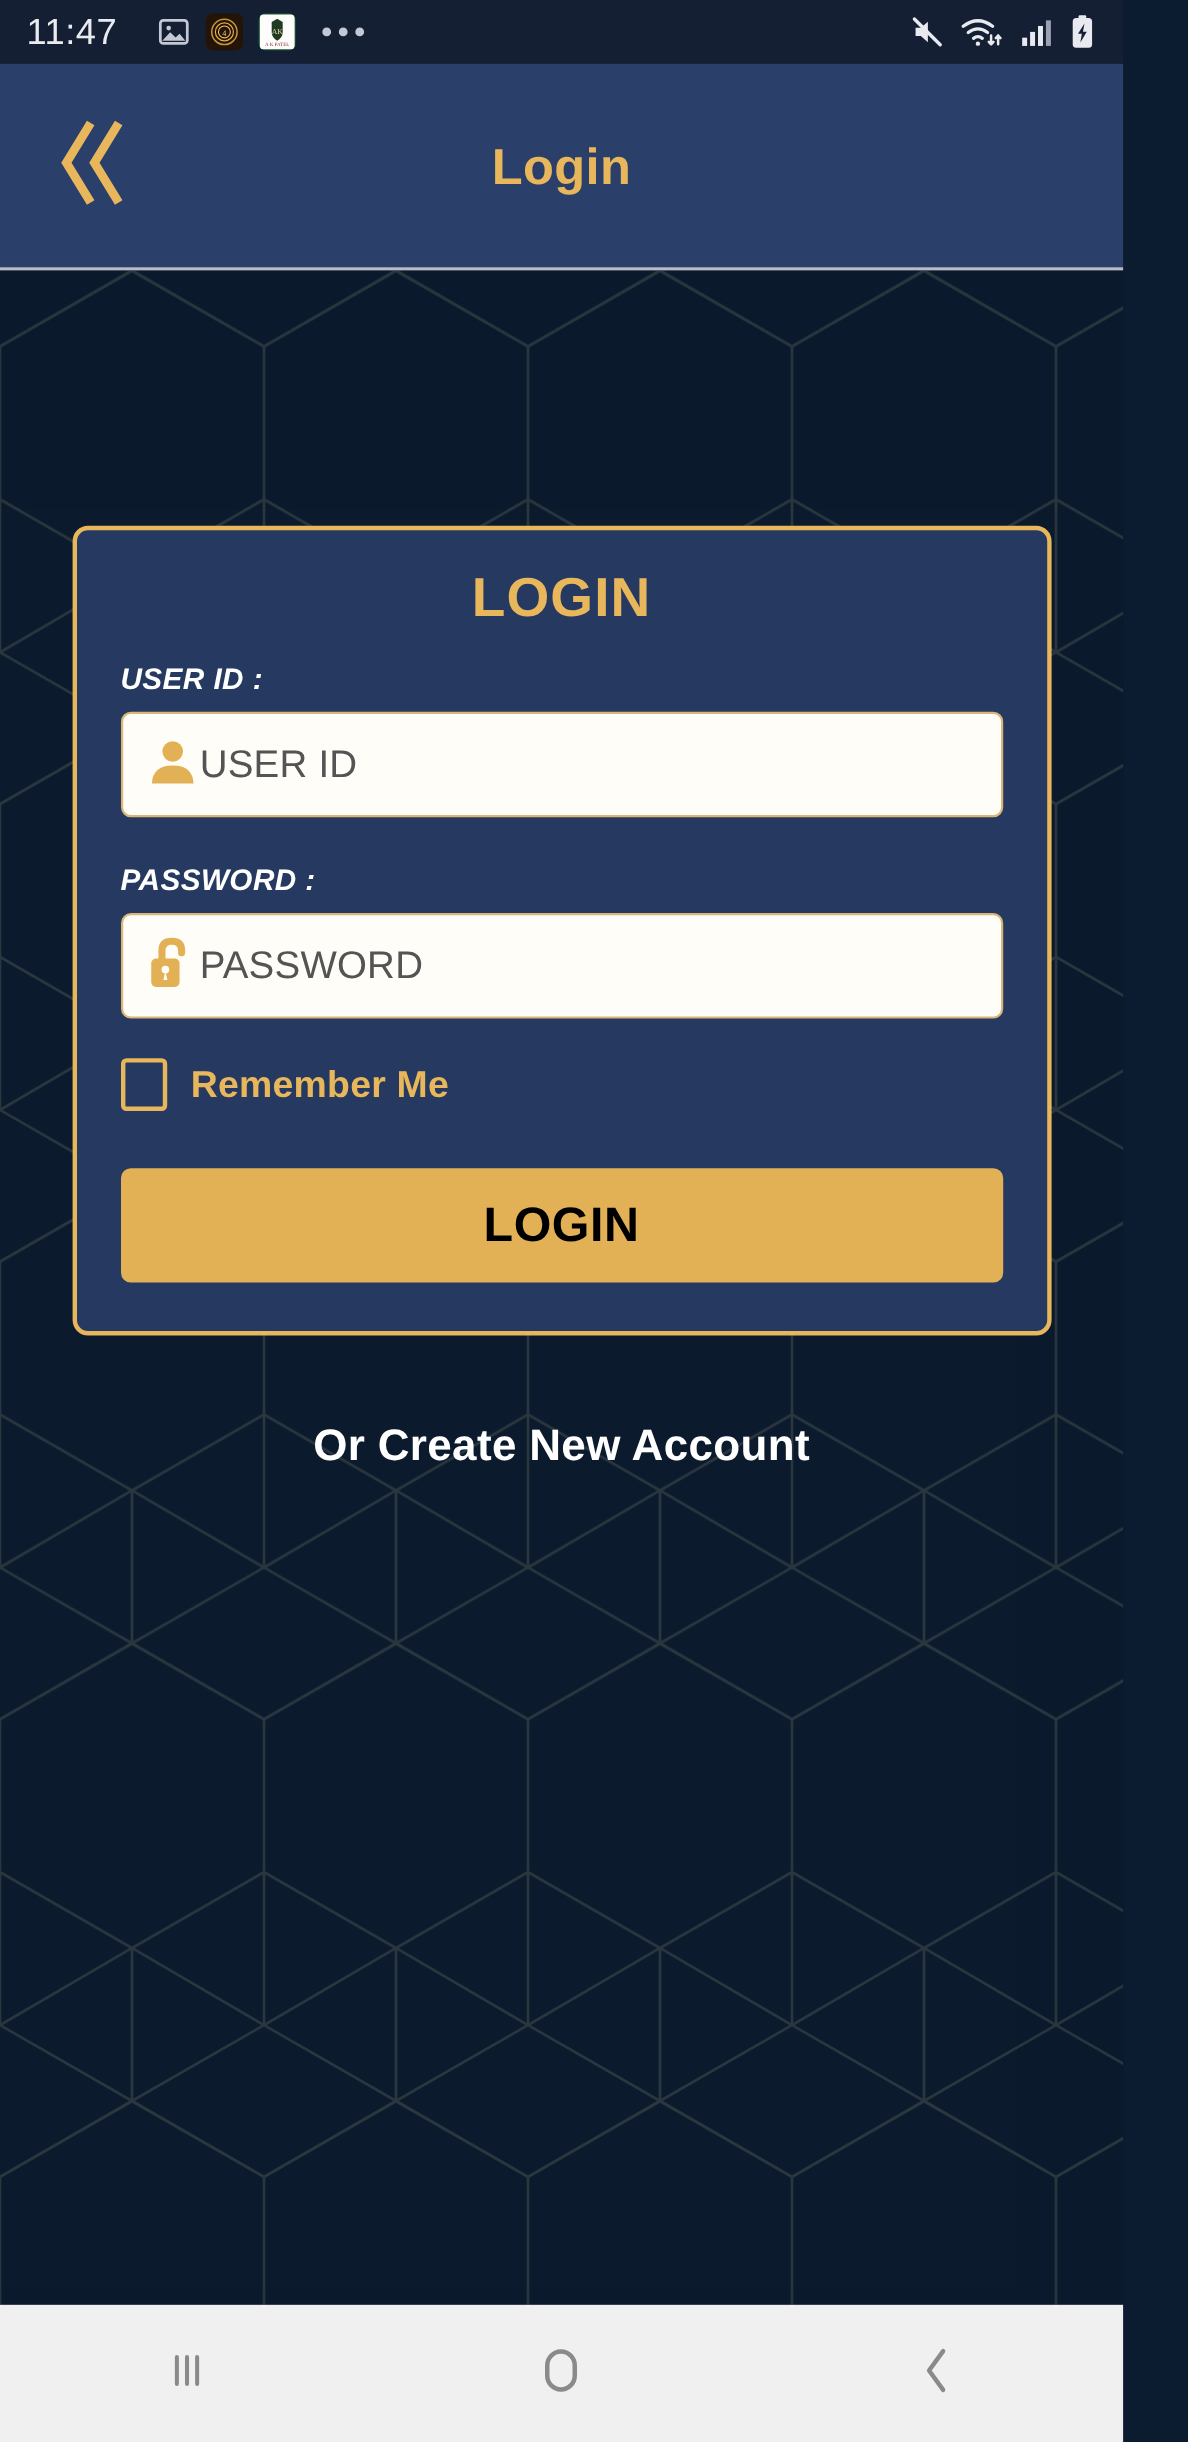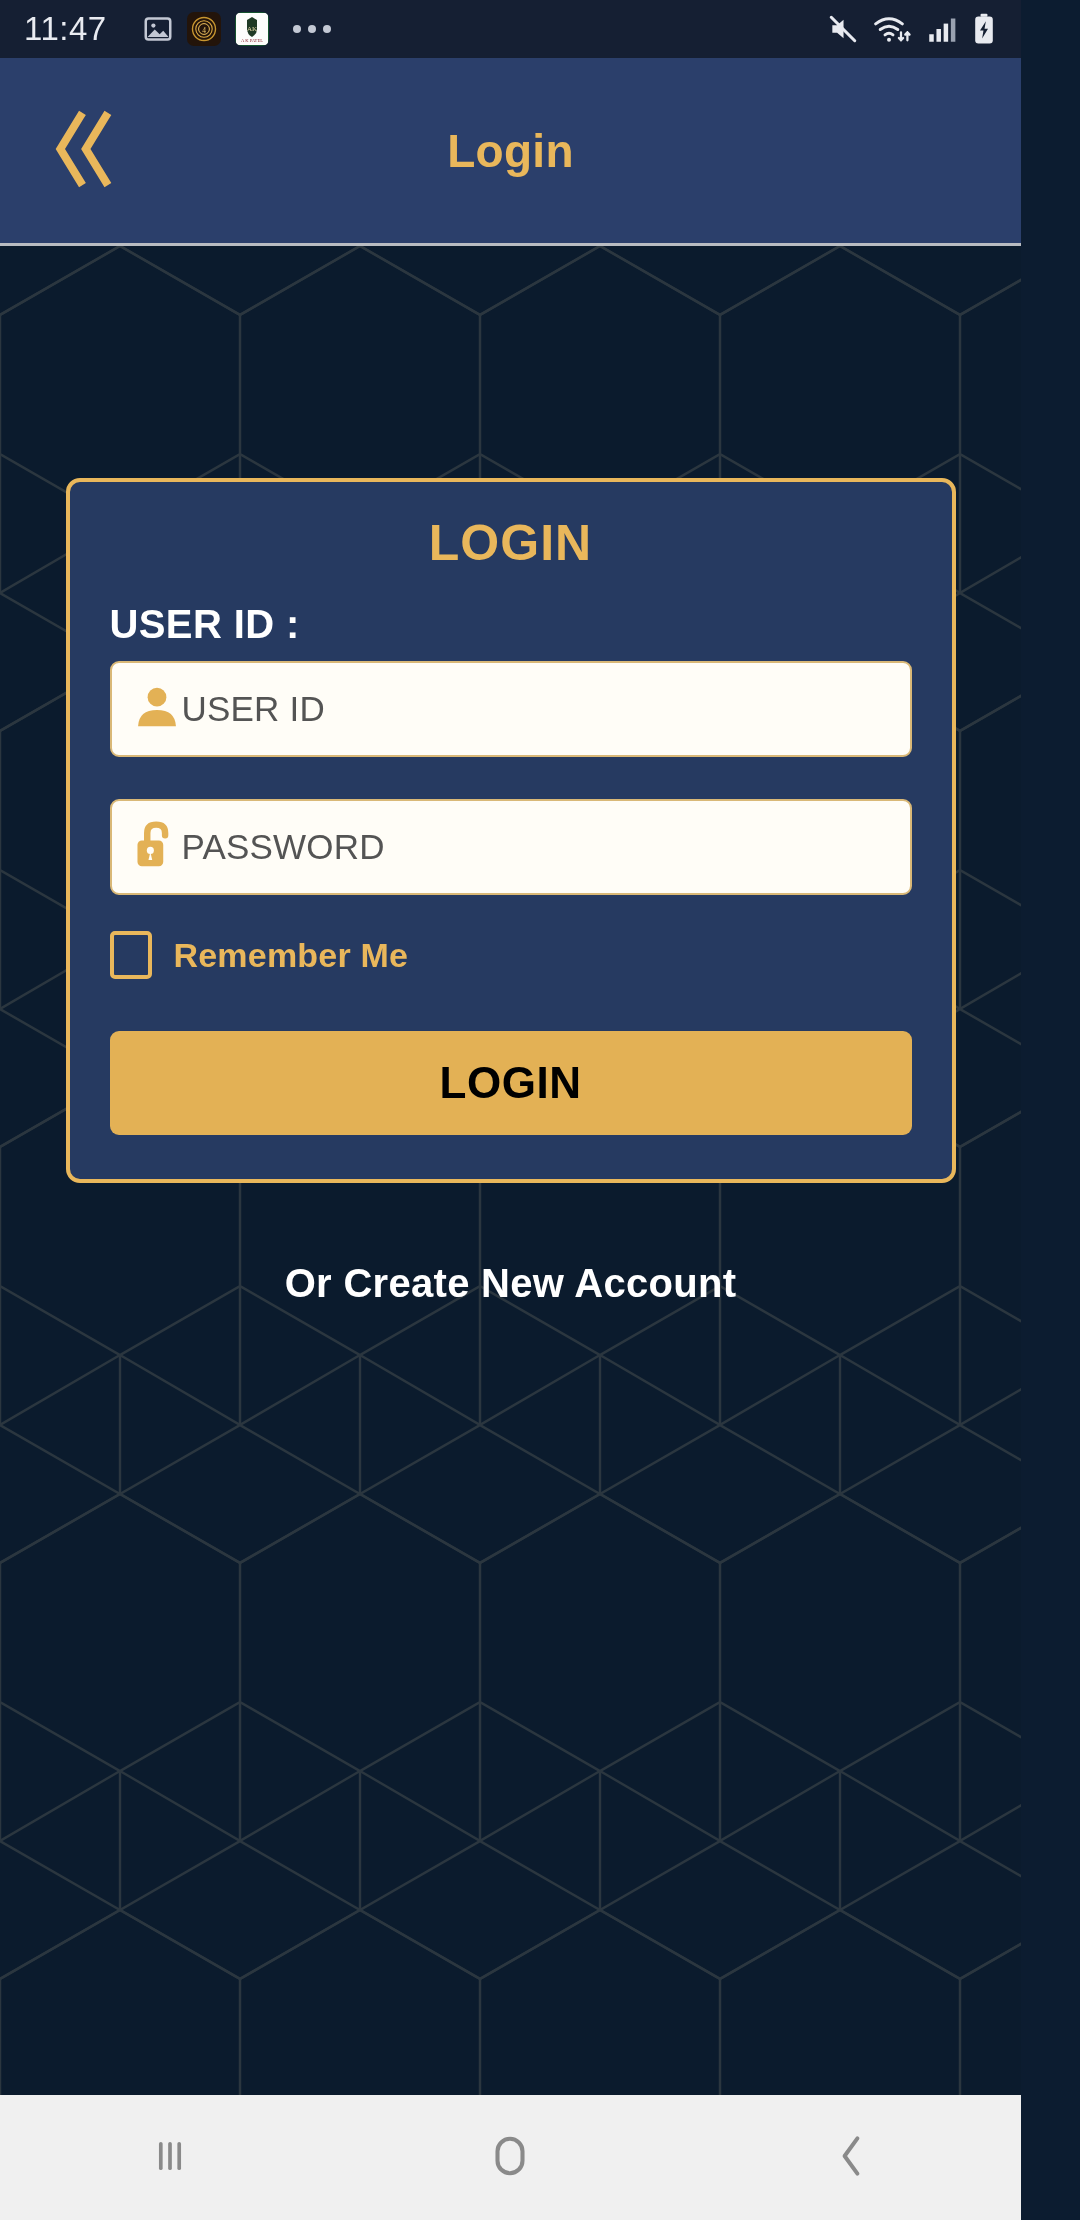--- a/index.html
+++ b/index.html
@@ -56,22 +56,23 @@
     width:890px; margin-top:232px;
     background:#263a61;
     border:4px solid #e9b75b; border-radius:14px;
     padding:32px 40px 44px 40px;
   }
   .card-title {
     text-align:center; color:#e9b75b; font-size:50px; font-weight:bold;
     letter-spacing:1px; margin-bottom:30px;
   }
   .field-label {
-    color:#ffffff; font-size:40px; font-weight:bold; letter-spacing:.4px;
+    color:#ffffff; font-size:27px; font-weight:bold; letter-spacing:.4px;
     margin-bottom:14px;
+    font-style:italic;
   }
   .input-box {
     background:#fffdf7; border:2px solid #d9b877; border-radius:9px;
     height:96px; display:flex; align-items:center; padding:0 20px; 
     cursor:text;
   }
   .input-placeholder { color:#545454; font-size:35px; letter-spacing:.2px; }
   .gap-lg { height:42px; }
 
   .options-row {
@@ -227,20 +228,21 @@
           <svg width="50" height="50" viewBox="0 0 24 24">
             <circle cx="12" cy="7.3" r="4.5" fill="#e3b155"></circle>
             <path d="M2.9 21.2 Q3.3 13.4 12 13.4 Q20.7 13.4 21.1 21.2 Z" fill="#e3b155"></path>
           </svg>
         </span>
         <span class="input-placeholder">USER ID</span>
       </div>
 
       <div class="gap-lg"></div>
 
+      <div class="field-label">PASSWORD :</div>
       <div class="input-box">
         <span>
           <svg width="50" height="54" viewBox="0 0 24 26">
             <path d="M7.3 11 V7.2 Q7.3 3.2 11.6 3.2 Q15.9 3.2 15.9 7.2 V8.3" fill="none" stroke="#e3b155" stroke-width="3.1" stroke-linecap="round"></path>
             <rect x="2.6" y="10.8" width="12.4" height="12.4" rx="2.1" fill="#e3b155"></rect>
             <circle cx="8.8" cy="15.6" r="1.7" fill="#fffdf7"></circle>
             <path d="M8.8 16.4 L7.9 20.2 H9.7 Z" fill="#fffdf7"></path>
           </svg>
         </span>
         <span class="input-placeholder">PASSWORD</span>

